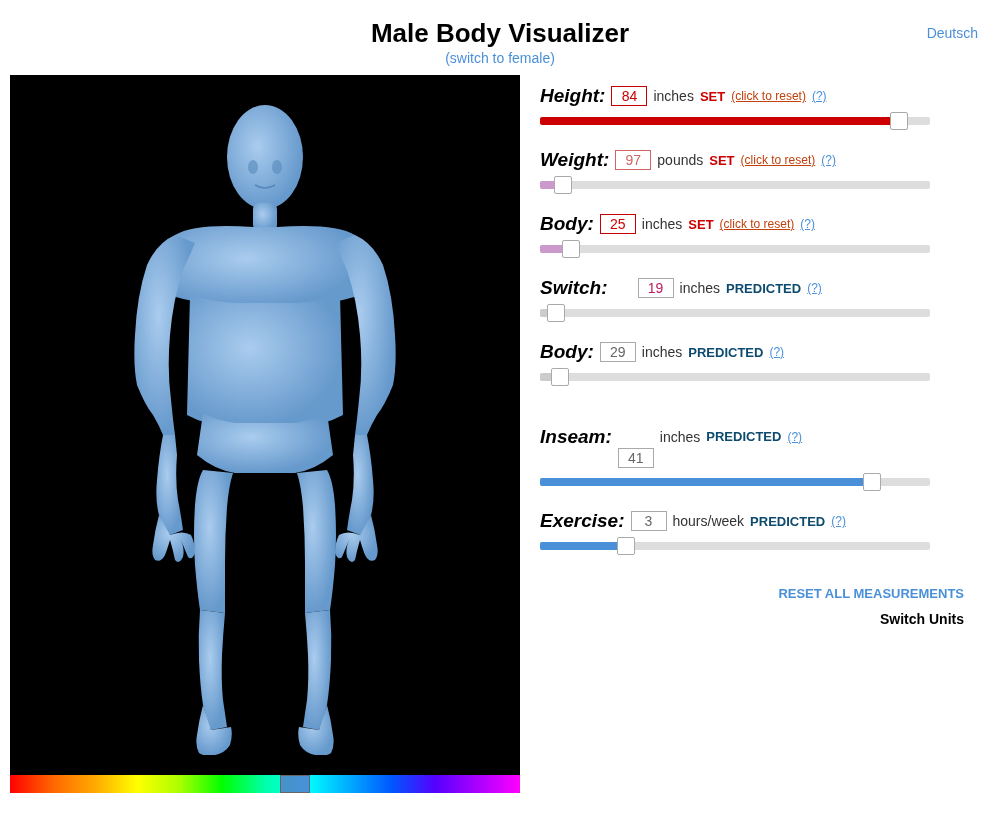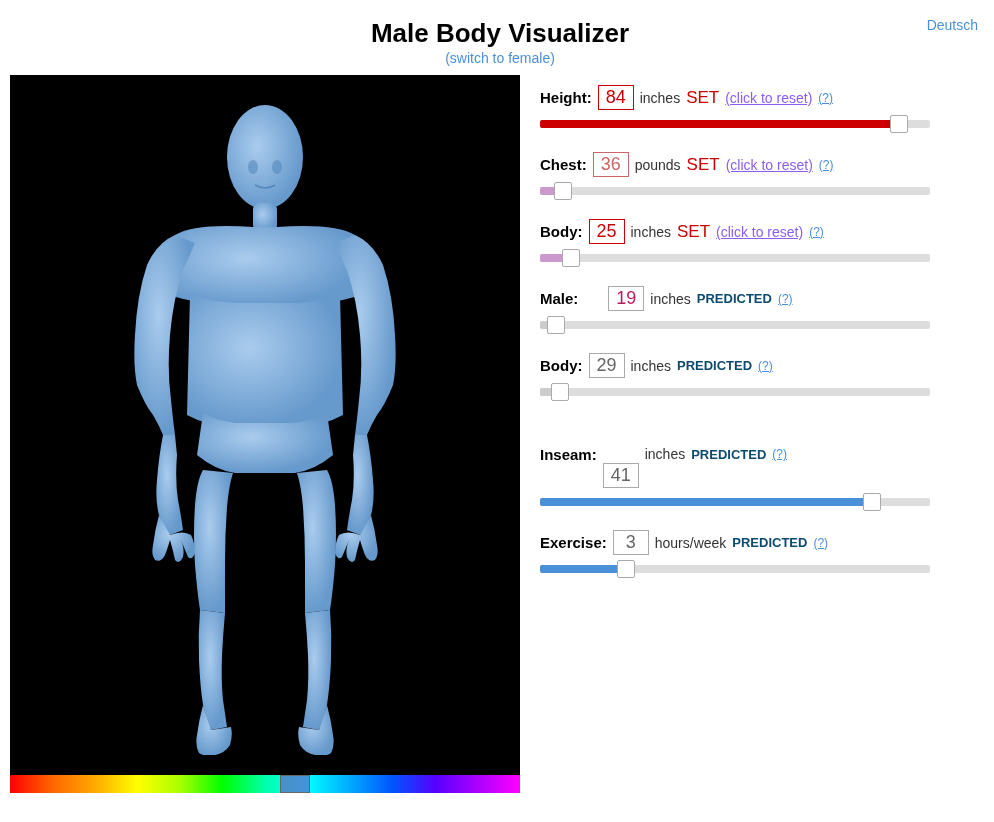--- a/index.html
+++ b/index.html
@@ -7,21 +7,21 @@
       font-family: Arial, sans-serif;
       background: #fff;
       color: #000;
       width: 994px;
       min-height: 822px;
       position: relative;
     }
 
     .top-right {
       position: absolute;
-      top: 16px;
+      top: 24px;
       right: 16px;
     }
 
     .top-right a {
       color: #4a90d9;
       text-decoration: none;
       font-size: 14px;
     }
 
     .header {
@@ -104,27 +104,28 @@
     .measurement-label-row {
       display: flex;
       align-items: center;
       gap: 6px;
       margin-bottom: 4px;
       flex-wrap: wrap;
     }
 
     .measurement-label {
       font-weight: bold;
-      font-size: 15px;
+      font-size: 19px;
+      font-style: italic;
     }
 
     .value-box {
       border: 1px solid #999;
       padding: 1px 6px;
-      font-size: 18px;
+      font-size: 14px;
       color: #555;
       min-width: 36px;
       text-align: center;
     }
 
     .value-box.red-border {
       border-color: #cc0000;
       color: #cc0000;
     }
 
@@ -132,28 +133,28 @@
       border-color: #cc6666;
       color: #cc6666;
     }
 
     .unit-text {
       font-size: 14px;
       color: #333;
     }
 
     .set-text {
-      font-size: 17px;
+      font-size: 13px;
       color: #cc0000;
-      font-weight: normal;
+      font-weight: bold;
     }
 
     .reset-link {
-      font-size: 14px;
-      color: #8b5cf6;
+      font-size: 12px;
+      color: #c2410c;
       text-decoration: underline;
       cursor: pointer;
     }
 
     .predicted-text {
       font-size: 13px;
       color: #0c4a6e;
       font-weight: bold;
     }
 
@@ -318,22 +319,22 @@
       <div class="slider-container">
         <div class="slider-track">
           <div class="slider-fill red" style="width: 92%;"></div>
           <div class="slider-thumb" style="left: 92%;"></div>
         </div>
       </div>
     </div>
 
     <div class="measurement-row">
       <div class="measurement-label-row">
-        <span class="measurement-label">Chest:</span>
-        <span class="value-box pink-border">36</span>
+        <span class="measurement-label">Weight:</span>
+        <span class="value-box pink-border">97</span>
         <span class="unit-text">pounds</span>
         <span class="set-text">SET</span>
         <a class="reset-link" href="#">(click to reset)</a>
         <a class="help-link" href="#">(?)</a>
       </div>
       <div class="slider-container">
         <div class="slider-track">
           <div class="slider-fill pink" style="width: 6%;"></div>
           <div class="slider-thumb" style="left: 6%;"></div>
         </div>
@@ -352,21 +353,21 @@
       <div class="slider-container">
         <div class="slider-track">
           <div class="slider-fill pink" style="width: 8%;"></div>
           <div class="slider-thumb" style="left: 8%;"></div>
         </div>
       </div>
     </div>
 
     <div class="measurement-row">
       <div class="measurement-label-row">
-        <span class="measurement-label">Male:</span>
+        <span class="measurement-label">Switch:</span>
         <span class="value-box" style="border-color:#aaa;color:#be185d;margin-left:24px;">19</span>
         <span class="unit-text">inches</span>
         <span class="predicted-text">PREDICTED</span>
         <a class="help-link" href="#">(?)</a>
       </div>
       <div class="slider-container">
         <div class="slider-track">
           <div class="slider-fill light-blue" style="width: 4%; background:#ccc;"></div>
           <div class="slider-thumb" style="left: 4%;"></div>
         </div>
@@ -414,15 +415,19 @@
         <a class="help-link" href="#">(?)</a>
       </div>
       <div class="slider-container">
         <div class="slider-track">
           <div class="slider-fill blue" style="width: 22%;"></div>
           <div class="slider-thumb" style="left: 22%;"></div>
         </div>
       </div>
     </div>
 
+    <div class="bottom-buttons">
+      <a class="reset-all-btn" href="#">RESET ALL MEASUREMENTS</a>
+      <a class="switch-units-btn" href="#">Switch Units</a>
+    </div>
 
   </div>
 </div>
 
 </body></html>

